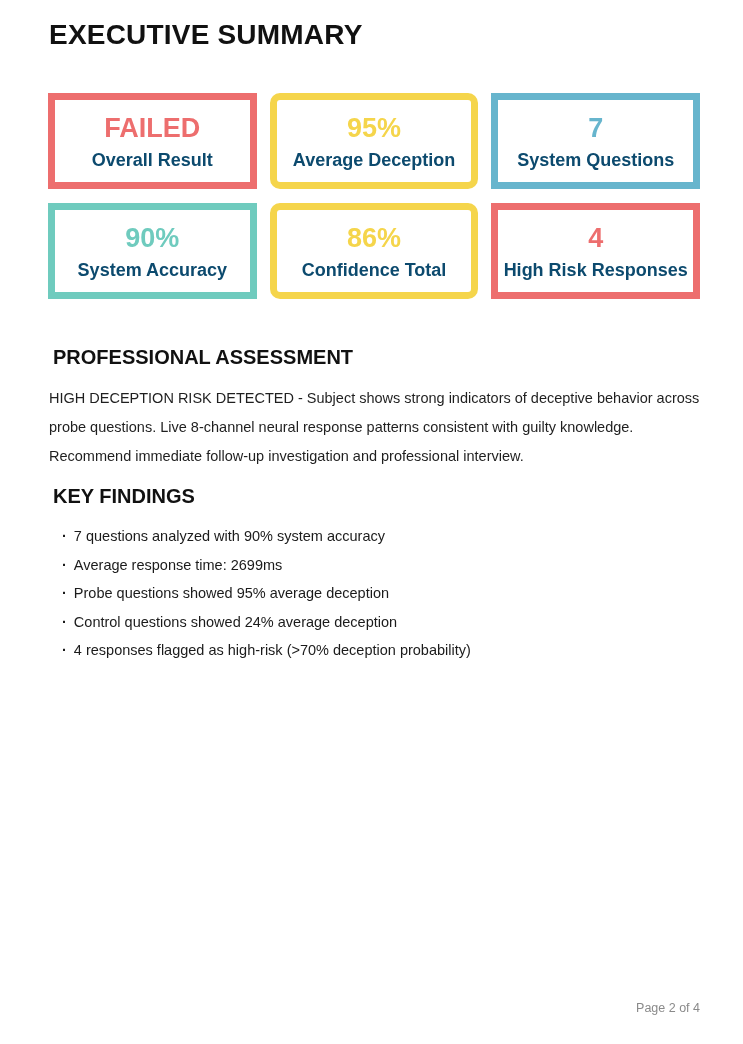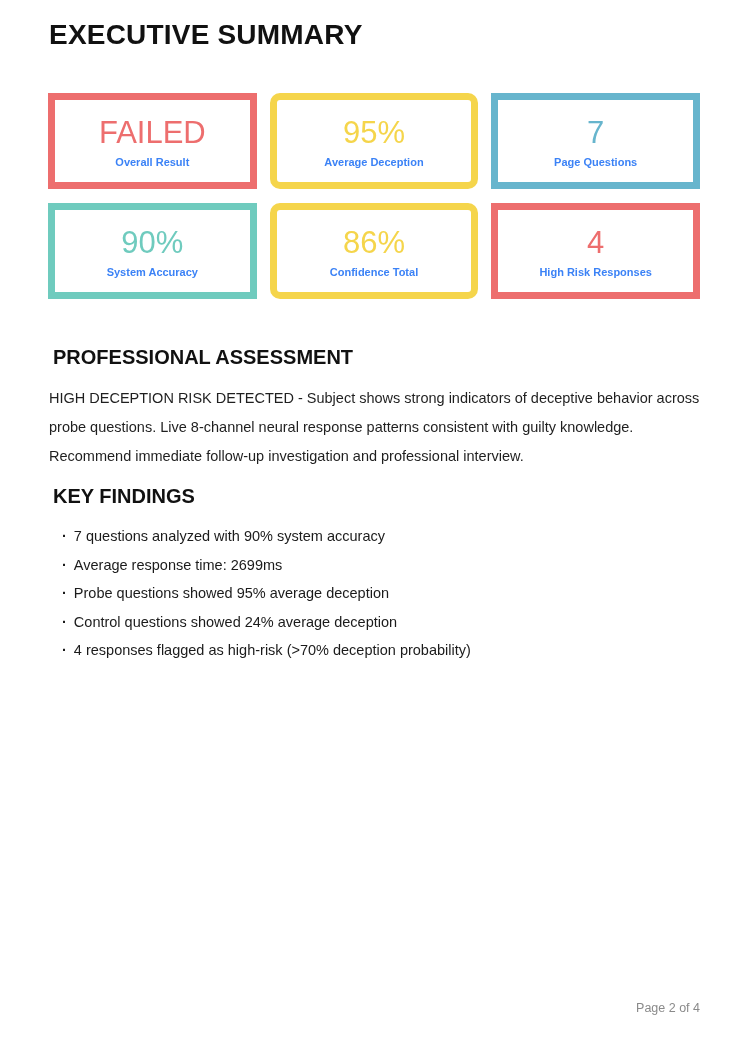--- a/index.html
+++ b/index.html
@@ -41,32 +41,32 @@
     align-items: center;
     justify-content: center;
     gap: 9px;
     padding-top: 2px;
   }
   .card.red    { border-color: #ED6E6E; }
   .card.yellow { border-color: #F5D54B; border-radius: 10px; }
   .card.blue   { border-color: #67B5CD; }
   .card.teal   { border-color: #6FCBBE; }
   .card-value {
-    font-size: 31px;
-    font-weight: 400;
+    font-size: 27px;
+    font-weight: 700;
     line-height: 1;
   }
   .card.red    .card-value { color: #ED6E6E; }
   .card.yellow .card-value { color: #F5D54B; }
   .card.blue   .card-value { color: #67B5CD; }
   .card.teal   .card-value { color: #6FCBBE; }
   .card-label {
-    font-size: 11px;
+    font-size: 18px;
     font-weight: 700;
-    color: #3b82f6;
+    color: #0c4a6e;
     line-height: 1;
   }
   .section-heading {
     margin: 0;
     padding-left: 53px;
     font-size: 20px;
     font-weight: 700;
     color: #111111;
     line-height: 24px;
   }
@@ -116,21 +116,21 @@
     <div class="card red">
       <div class="card-value">FAILED</div>
       <div class="card-label">Overall Result</div>
     </div>
     <div class="card yellow">
       <div class="card-value">95%</div>
       <div class="card-label">Average Deception</div>
     </div>
     <div class="card blue">
       <div class="card-value">7</div>
-      <div class="card-label">Page Questions</div>
+      <div class="card-label">System Questions</div>
     </div>
     <div class="card teal">
       <div class="card-value">90%</div>
       <div class="card-label">System Accuracy</div>
     </div>
     <div class="card yellow">
       <div class="card-value">86%</div>
       <div class="card-label">Confidence Total</div>
     </div>
     <div class="card red">

